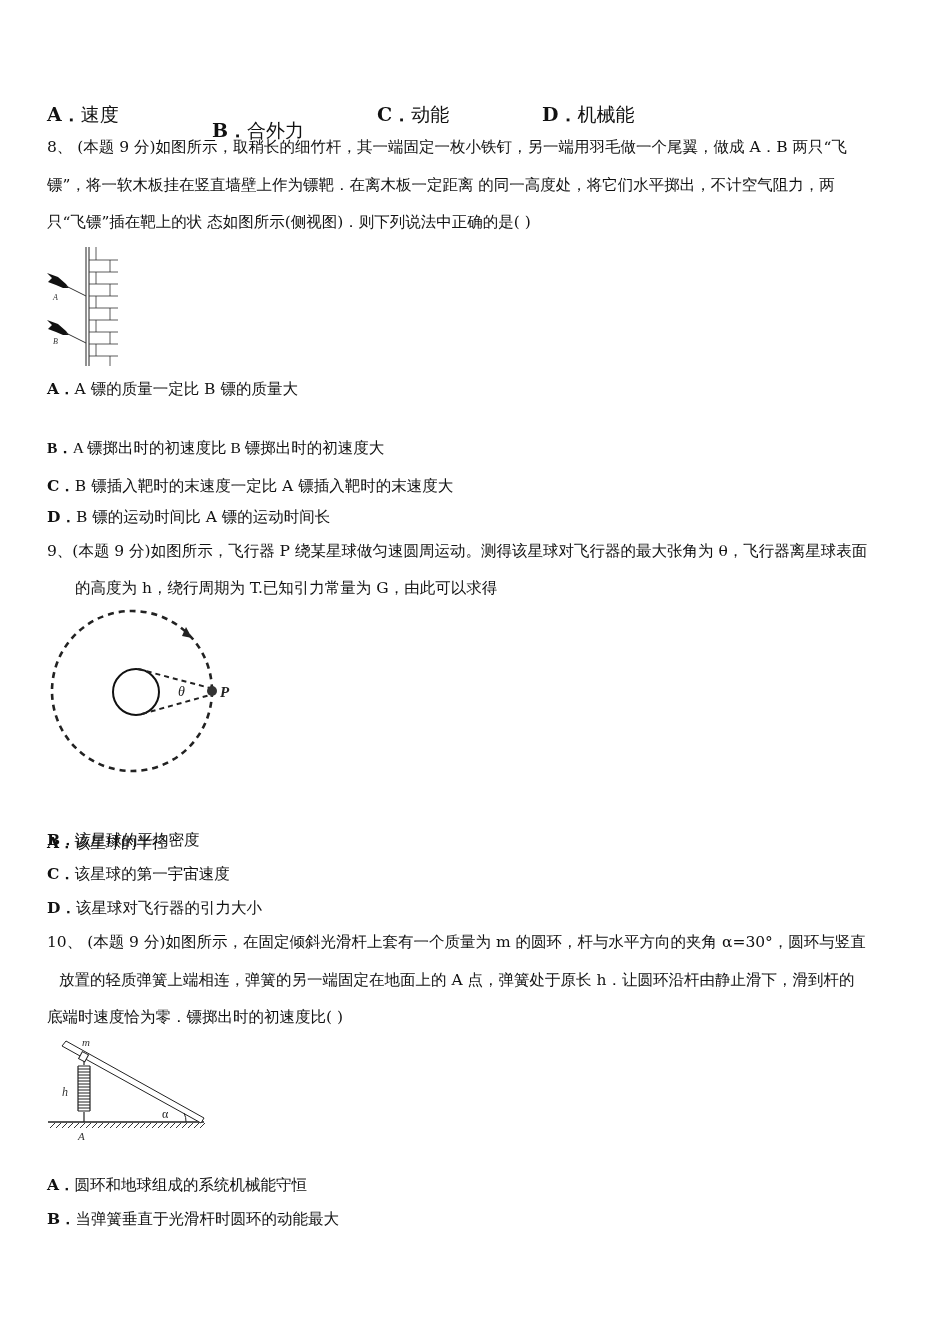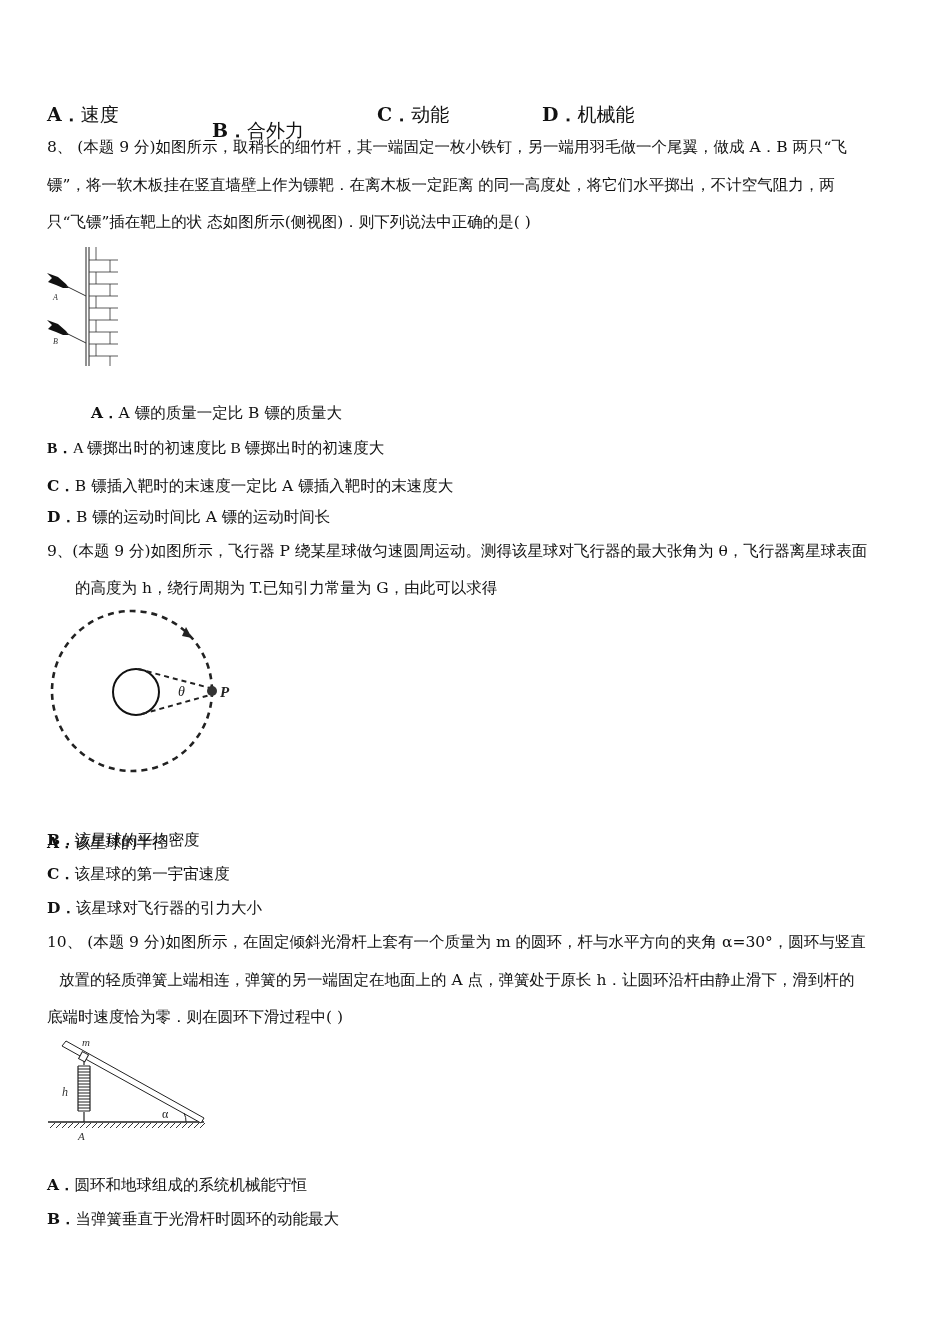--- a/index.html
+++ b/index.html
@@ -59,21 +59,21 @@
     <text x="9" y="56" font-size="8" font-style="italic" fill="#333">A</text>
 
     <g>
       <polygon points="3,76 14,80 22,87 25,91 19,91 12,88 4,85 8,81" fill="#111"></polygon>
       <line x1="22" y1="89" x2="42" y2="99" stroke="#333" stroke-width="1"></line>
     </g>
     <text x="9" y="100" font-size="8" font-style="italic" fill="#333">B</text>
   </svg>
 </div>
 
-<div class="line" style="top:403px;margin-left:44px;"><span class="b">A．</span><span>A 镖的质量一定比 B 镖的质量大</span></div>
+<div class="line" style="top:379px;"><span class="b">A．</span><span>A 镖的质量一定比 B 镖的质量大</span></div>
 <div class="line" style="top:438px;font-family:Liberation Serif, serif;"><span class="b">B．</span><span>A 镖掷出时的初速度比 B 镖掷出时的初速度大</span></div>
 <div class="line" style="top:476px;"><span class="b">C．</span><span>B 镖插入靶时的末速度一定比 A 镖插入靶时的末速度大</span></div>
 <div class="line" style="top:507px;"><span class="b">D．</span><span>B 镖的运动时间比 A 镖的运动时间长</span></div>
 
 <div class="line" style="top:541px;">9、(本题 9 分)如图所示，飞行器 P 绕某星球做匀速圆周运动。测得该星球对飞行器的最大张角为 θ，飞行器离星球表面</div>
 <div class="line" style="top:578px;margin-left:28px;">的高度为 h，绕行周期为 T.已知引力常量为 G，由此可以求得</div>
 
 <div class="fig" style="left:44px;top:608px;width:200px;height:175px;">
   <svg width="200" height="175" viewBox="0 0 200 175">
     <circle cx="88" cy="83" r="80" fill="none" stroke="#222" stroke-width="2.6" stroke-dasharray="6,5"></circle>
@@ -87,21 +87,21 @@
   </svg>
 </div>
 
 <div class="line" style="top:833px;"><span class="b">A．</span><span>该星球的半径</span></div>
 <div class="line" style="top:830px;"><span class="b">B．</span><span>该星球的平均密度</span></div>
 <div class="line" style="top:864px;"><span class="b">C．</span><span>该星球的第一宇宙速度</span></div>
 <div class="line" style="top:898px;"><span class="b">D．</span><span>该星球对飞行器的引力大小</span></div>
 
 <div class="line" style="top:932px;">10、 (本题 9 分)如图所示，在固定倾斜光滑杆上套有一个质量为 m 的圆环，杆与水平方向的夹角 α=30°，圆环与竖直</div>
 <div class="line" style="top:970px;margin-left:12px;">放置的轻质弹簧上端相连，弹簧的另一端固定在地面上的 A 点，弹簧处于原长 h．让圆环沿杆由静止滑下，滑到杆的</div>
-<div class="line" style="top:1007px;">底端时速度恰为零．则在圆环下滑过程中(   )</div>
+<div class="line" style="top:1007px;">底端时速度恰为零．镖掷出时的初速度比(   )</div>
 
 <div class="fig" style="left:44px;top:1034px;width:170px;height:110px;">
   <svg width="170" height="110" viewBox="0 0 170 110">
 
     <line x1="4" y1="88" x2="160" y2="88" stroke="#222" stroke-width="1.5"></line>
     <g stroke="#333" stroke-width="1">
       <line x1="6" y1="94" x2="11" y2="89"></line>
         <line x1="12" y1="94" x2="17" y2="89"></line>
       <line x1="18" y1="94" x2="23" y2="89"></line>
         <line x1="24" y1="94" x2="29" y2="89"></line>

